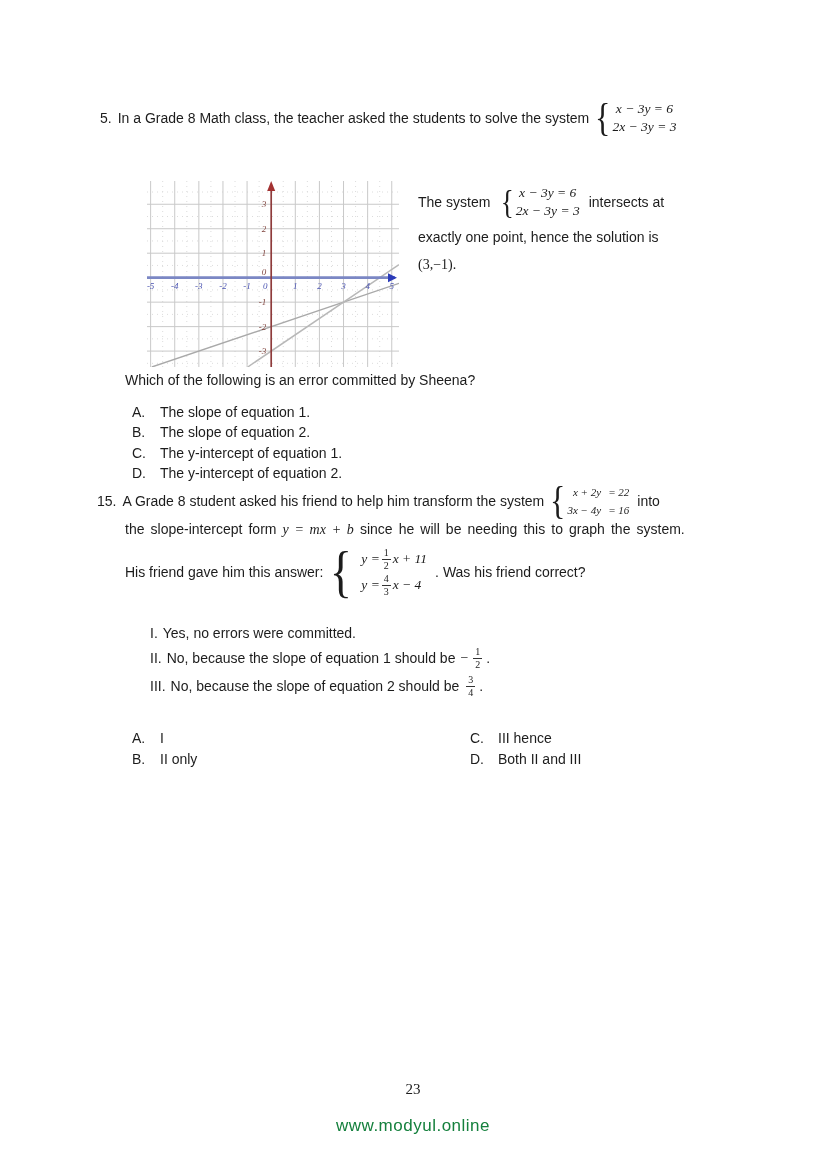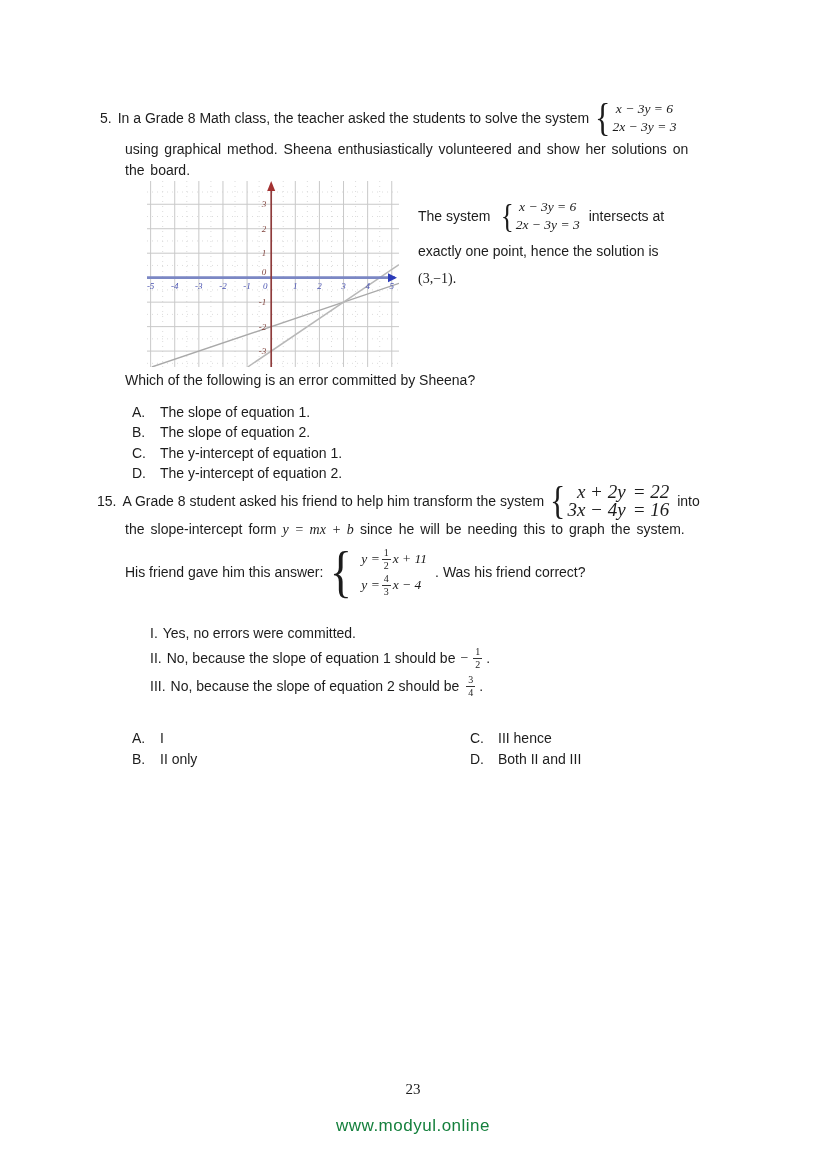--- a/index.html
+++ b/index.html
@@ -12,33 +12,33 @@
   .flexrow{display:flex;align-items:center;}
   .qnum{margin-right:6px;}
   
   .math{font-family:"Liberation Serif",serif;font-style:italic;}
   .brace{font-family:"Liberation Serif",serif;font-style:normal;font-weight:400;line-height:.9;display:inline-block;transform:scaleX(.8);}
   .b40{font-size:40px;}
   .b34{font-size:34px;}
   .b58{font-size:58px;}
   .sys{display:inline-flex;align-items:center;margin:0 4px;}
   .sys-col{display:inline-flex;flex-direction:column;align-items:center;line-height:18px;font-size:13.5px;}
-  .sys-grid{display:grid;grid-template-columns:auto auto;column-gap:7px;line-height:18px;font-size:19px;}
+  .sys-grid{display:grid;grid-template-columns:auto auto;column-gap:7px;line-height:18px;font-size:11px;}
   .sys-grid .lhs{text-align:right;}
   .sys-grid .rhs{text-align:left;}
   
   .frac{display:inline-flex;flex-direction:column;align-items:center;line-height:1;font-family:"Liberation Serif",serif;font-size:10px;vertical-align:middle;margin:0 2px;}
   .frac .num{border-bottom:1px solid #333;padding:0 2px 1px;}
   .frac .den{padding-top:1px;}
   .eqrow{display:flex;align-items:center;line-height:26px;}
   
   .q14-line1{top:95px;left:100px;height:46px;}
   .q14-cont{top:139px;left:125px;width:612px;line-height:21px;word-spacing:2px;}
   .graph-wrap{top:181px;left:147px;width:252px;height:186px;}
-  .side-note{top:194px;left:418px;width:310px;line-height:27px;}
+  .side-note{top:180px;left:418px;width:310px;line-height:27px;}
   .side-row1{height:44px;display:flex;align-items:center;gap:5px;}
   .q14-question{top:372px;left:125px;}
   .q14-choices{top:402px;left:132px;line-height:20.4px;}
   .choice{display:flex;}
   .clabel{width:28px;flex:0 0 28px;}
   
   .q15-line1{top:478px;left:97px;height:46px;}
   .q15-line2{top:521px;left:125px;width:606px;word-spacing:2.2px;}
   .q15-answer{top:542px;left:125px;height:60px;}
   .statements{top:622px;left:150px;display:flex;flex-direction:column;}
@@ -62,24 +62,20 @@
     <span>In a Grade 8 Math class, the teacher asked the students to solve the system</span>
     <span class="sys">
       <span class="brace b40">{</span>
       <span class="sys-col">
         <span class="math">x − 3y = 6</span>
         <span class="math">2x − 3y = 3</span>
       </span>
     </span>
   </div>
 
-  <div class="abs q14-cont">
-    <span>using graphical method. Sheena enthusiastically volunteered and show her solutions on</span><br>
-    <span>the board.</span>
-  </div>
 
   <div class="abs graph-wrap">
     <svg width="252" height="186" viewBox="0 0 252 186">
         <line x1="15.67464114832537" y1="0" x2="15.67464114832537" y2="186" stroke="#dcdcdc" stroke-width="1" stroke-dasharray="1 4"></line>
         <line x1="39.78947368421054" y1="0" x2="39.78947368421054" y2="186" stroke="#dcdcdc" stroke-width="1" stroke-dasharray="1 4"></line>
         <line x1="63.90430622009571" y1="0" x2="63.90430622009571" y2="186" stroke="#dcdcdc" stroke-width="1" stroke-dasharray="1 4"></line>
         <line x1="88.01913875598088" y1="0" x2="88.01913875598088" y2="186" stroke="#dcdcdc" stroke-width="1" stroke-dasharray="1 4"></line>
         <line x1="112.13397129186605" y1="0" x2="112.13397129186605" y2="186" stroke="#dcdcdc" stroke-width="1" stroke-dasharray="1 4"></line>
         <line x1="136.24880382775123" y1="0" x2="136.24880382775123" y2="186" stroke="#dcdcdc" stroke-width="1" stroke-dasharray="1 4"></line>
         <line x1="160.3636363636364" y1="0" x2="160.3636363636364" y2="186" stroke="#dcdcdc" stroke-width="1" stroke-dasharray="1 4"></line>

